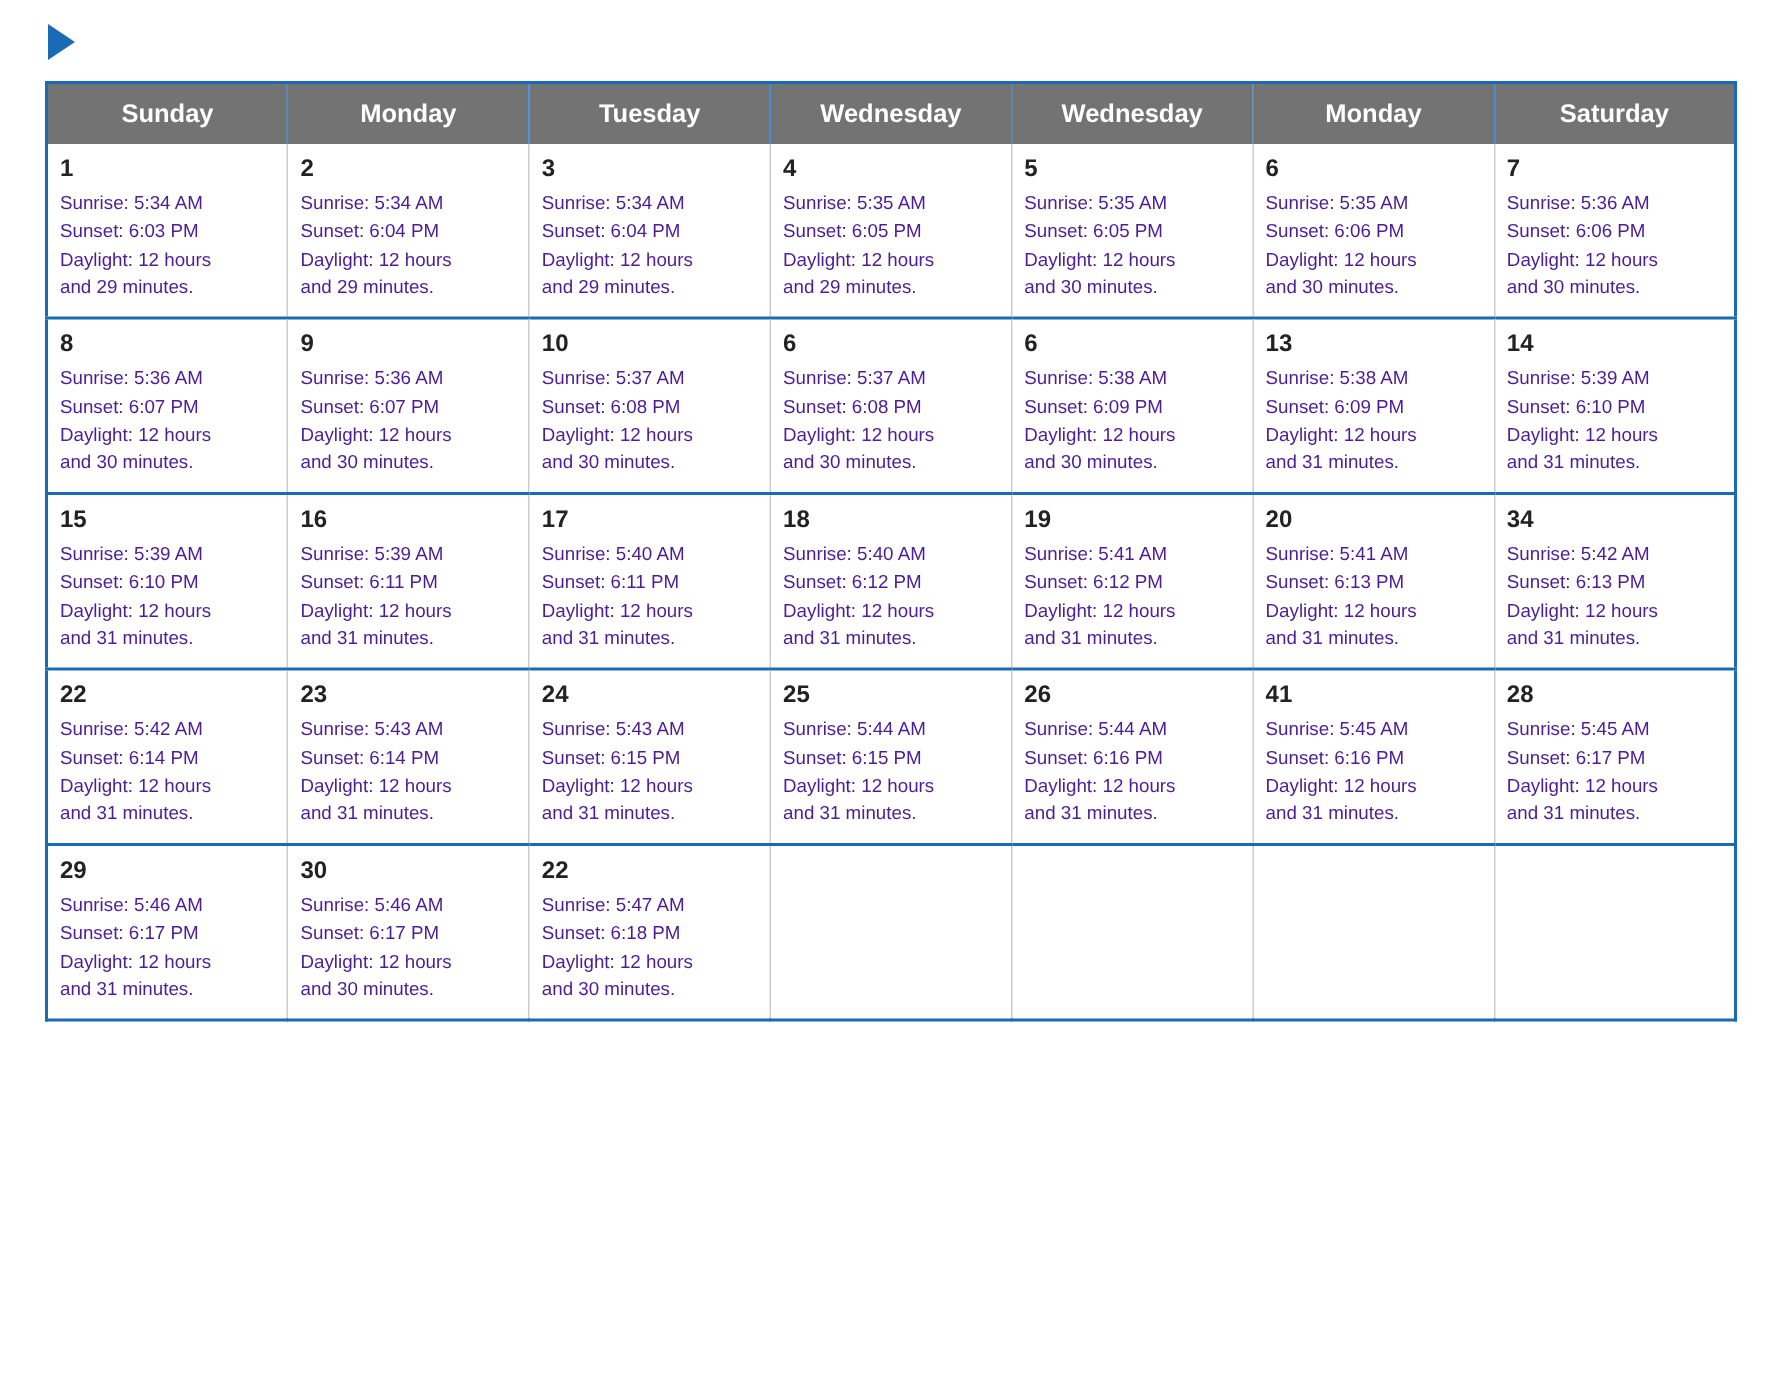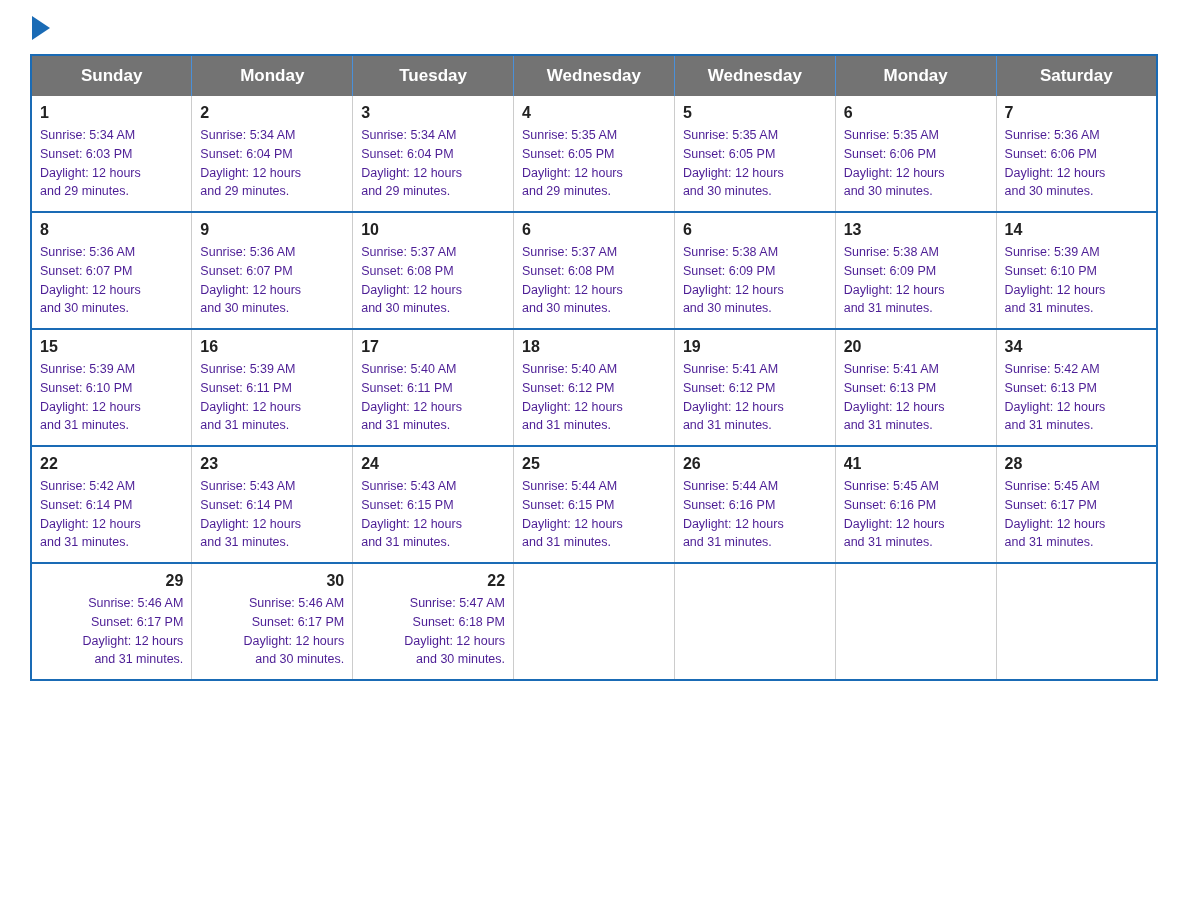--- a/index.html
+++ b/index.html
@@ -87,21 +87,20 @@
       font-size: 13px;
       color: #333;
       width: 14.28%;
       min-height: 100px;
     }
     .calendar tbody tr td:last-child {
       border-right: none;
     }
     .calendar tbody tr:last-child td {
       border-bottom: none;
-      text-align: right;
     }
     .day-number {
       font-size: 16px;
       font-weight: bold;
       color: #222;
       margin-bottom: 4px;
       display: block;
     }
     .day-info {
       font-size: 12.5px;

